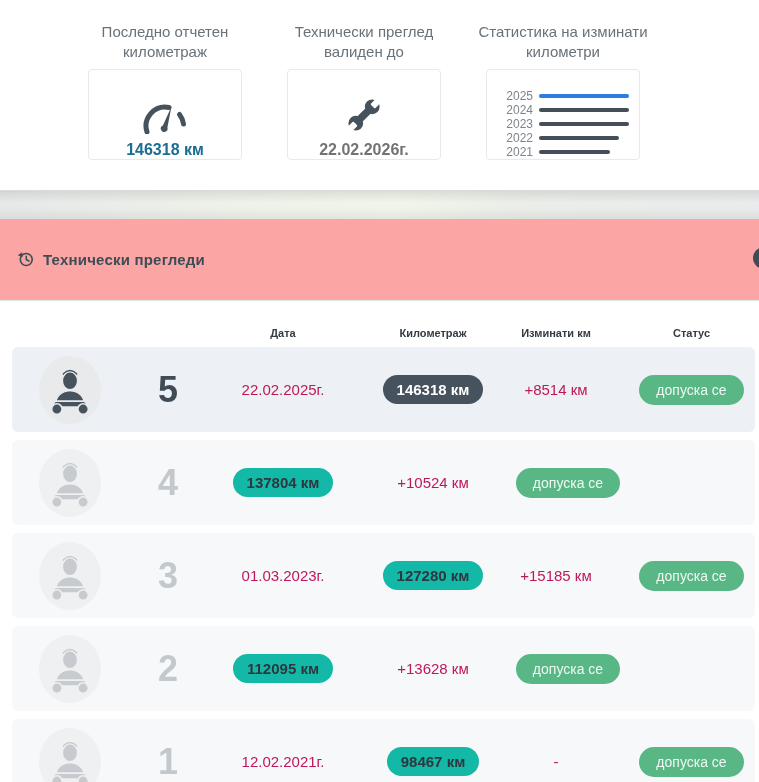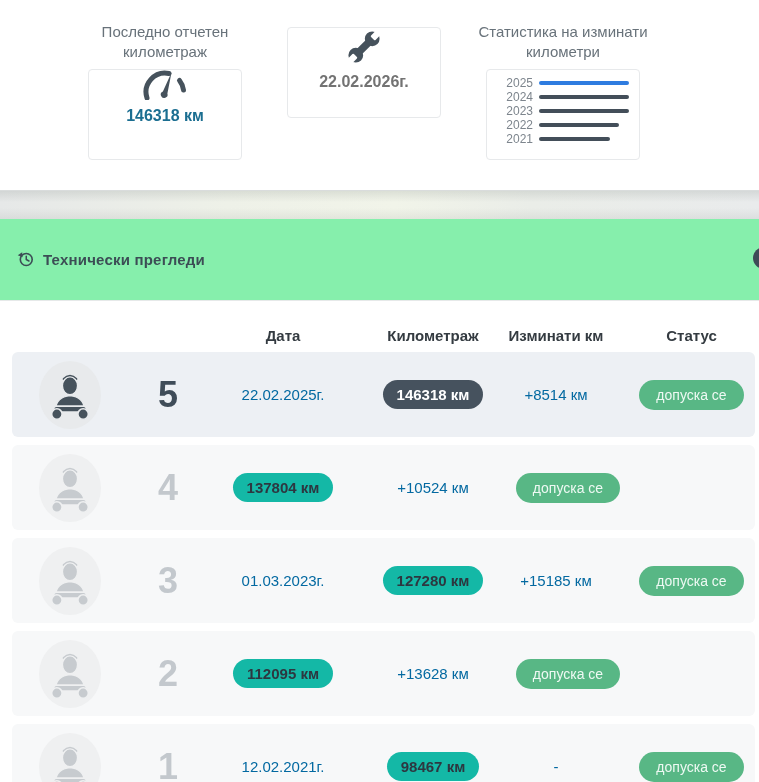--- a/index.html
+++ b/index.html
@@ -6,21 +6,21 @@
   html,body { width:759px; height:782px; overflow:hidden; background:#fff;
               font-family:"Liberation Sans", sans-serif; }
 
   
   .cards-section { display:flex; padding-top:22px; padding-left:88px; gap:45px; }
   .card-col { width:154px; }
   .card-title { width:186px; margin-left:-16px; text-align:center;
                 font-size:15px; line-height:1.35; color:#68727a; height:42px; }
   .card { margin-top:5px; height:91px; background:#fff; border:1px solid #e7e9eb;
           border-radius:4px; display:flex; flex-direction:column;
-          align-items:center; justify-content:flex-start; }
+          align-items:center; justify-content:flex-end; }
   .card-value { font-size:16px; font-weight:700; margin-top:7px; }
   .value-teal { color:#1b6e91; }
   .value-slate { color:#737373; }
   .speedo-wrap { height:30px; display:flex; align-items:center; }
   .wrench-wrap { height:38px; display:flex; align-items:center; }
 
   
   .mini-chart { width:100%; padding:6px 10px 0 14px; }
   .chart-row { display:flex; align-items:center; height:14px; }
   .chart-year { width:32px; text-align:right; font-size:12px; color:#7d858d;
@@ -30,49 +30,49 @@
   
   .band { margin-top:30px; height:29px; border-top:1px solid #d9dcdc;
     background:
       linear-gradient(180deg, rgba(120,130,125,0.18) 0%, rgba(255,255,255,0) 40%,
                       rgba(255,255,255,0) 60%, rgba(120,130,125,0.12) 100%),
       linear-gradient(90deg, #e6e8e8 0%, #eef1e8 30%, #f1f4e9 52%,
                       #eaeDE8 70%, #e9ebec 100%);
   }
 
   
-  .section-header { position:relative; height:82px; background:#86efac;
+  .section-header { position:relative; height:82px; background:#fca5a5;
                     border-bottom:1px solid #e6e9e9;
                     display:flex; align-items:center; padding-left:17px; }
   .section-header .title { font-size:15px; font-weight:700; color:#3c4d55;
                            margin-left:9px; letter-spacing:0.2px; }
   .edge-circle { position:absolute; left:753px; top:28px; width:22px; height:22px;
                  border-radius:50%; background:#3f4b57; }
 
   
   .table-area { padding:26px 4px 0 12px; }
   .tgrid { display:grid; grid-template-columns:116px 80px 150px 150px 96px 1fr;
            align-items:center; }
   .thead { margin-bottom:8px; }
-  .th { font-size:15px; font-weight:700; color:#343b41; text-align:center; }
+  .th { font-size:11px; font-weight:700; color:#343b41; text-align:center; }
   .th.status-col, .cell.status-col { transform:translateX(12px); }
 
   .trow { height:85px; border-radius:6px; background:#f7f8f9; margin-bottom:8px; }
   .trow.highlight { background:#edf0f4; }
   .cell { display:flex; justify-content:center; align-items:center; }
 
   .avatar { width:62px; height:68px; border-radius:50%; background:#eff0f1;
             display:flex; align-items:center; justify-content:center;
             overflow:hidden; --av-bg:#eff0f1; color:#c7cbcf; }
   .trow.highlight .avatar { background:#e8eaec; --av-bg:#e8eaec; color:#46525c; }
 
   .row-num { font-size:36px; font-weight:700; color:#c3c8cd; }
   .trow.highlight .row-num { color:#3f4c58; }
 
-  .date-text, .traveled-text { font-size:15px; color:#0369a1; }
+  .date-text, .traveled-text { font-size:15px; color:#be185d; }
 
   .odo-pill { font-size:15px; font-weight:700; color:#2d3740; background:#14b8a6;
               padding:6px 14px; border-radius:16px; white-space:nowrap; }
   .trow.highlight .odo-pill { background:#46525e; color:#ffffff; }
 
   .status-badge { font-size:14px; color:#eef9f3; background:#58b785;
                   padding:7px 17px; border-radius:16px; white-space:nowrap; }
 </style>
 </head>
 <body>
@@ -87,20 +87,21 @@
           <path d="M5 28 A19 19 0 0 1 27 3.5" fill="none" stroke="#46525c" stroke-width="5" stroke-linecap="round"></path>
           <path d="M29.5 2.5 L25.4 23.5 A3.4 3.4 0 1 1 20.9 21.4 Z" fill="#46525c"></path>
           <path d="M37.5 10.5 A19 19 0 0 1 41.5 20" fill="none" stroke="#46525c" stroke-width="5" stroke-linecap="round"></path>
         </svg>
       </div>
       <div class="card-value value-teal">146318 км</div>
     </div>
   </div>
 
   <div class="card-col">
+    <div class="card-title">Технически преглед валиден до</div>
     <div class="card">
       <div class="wrench-wrap">
         <svg width="38" height="38" viewBox="0 0 36 36">
           <g transform="rotate(45 18 18)">
             <rect x="14.5" y="6" width="7" height="24" rx="3" fill="#46525c"></rect>
             <circle cx="18" cy="7" r="7" fill="#46525c"></circle>
             <rect x="15" y="-3" width="6" height="9.5" rx="1" fill="#ffffff"></rect>
             <circle cx="18" cy="29" r="7" fill="#46525c"></circle>
             <rect x="15" y="29.5" width="6" height="9.5" rx="1" fill="#ffffff"></rect>
           </g>

